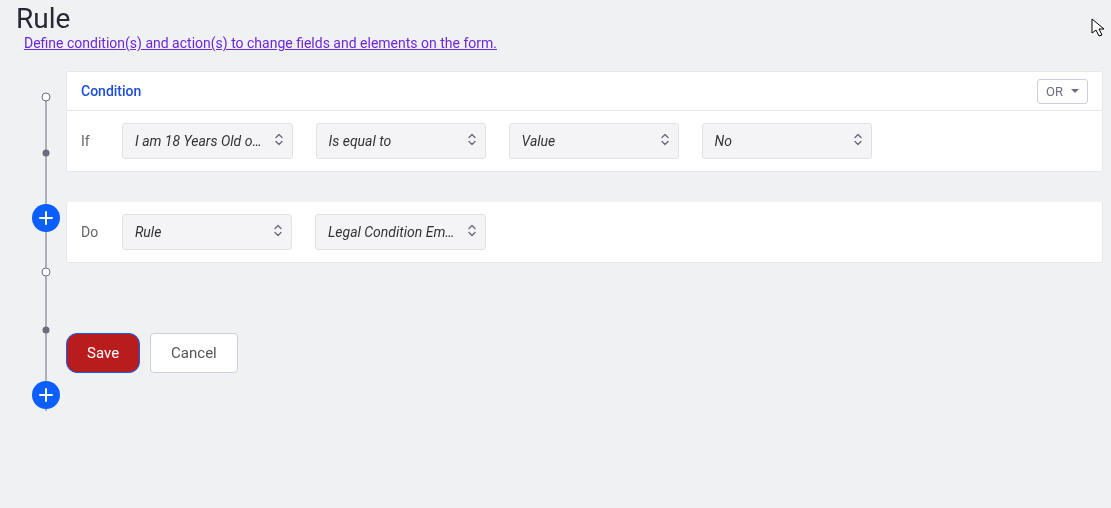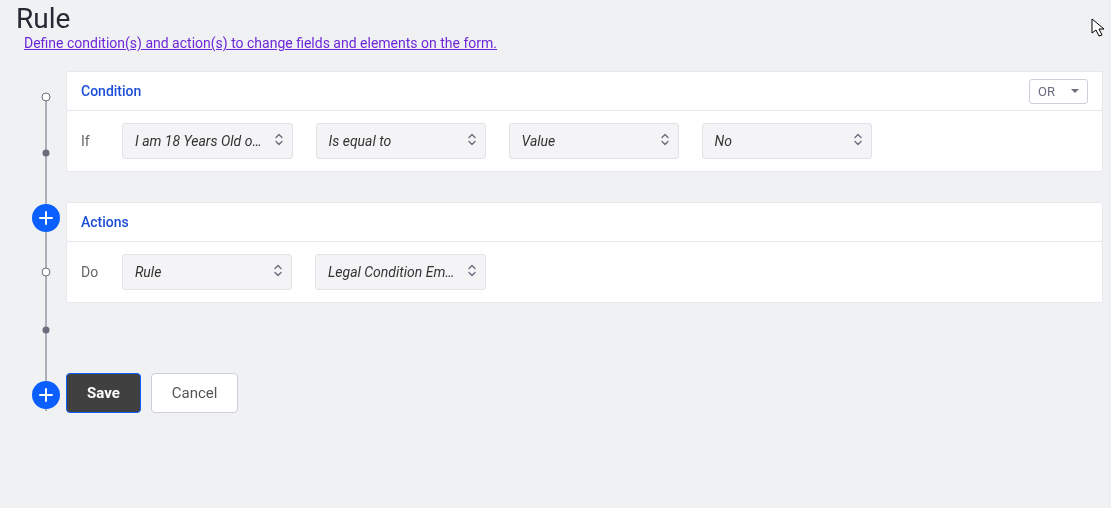--- a/index.html
+++ b/index.html
@@ -78,21 +78,21 @@
   }
   .or-btn {
     border: 1px solid #cdced9;
     background: #fff;
     color: #6b6c7e;
     font-size: 13px;
     padding: 4px 8px;
     border-radius: 3px;
     display: inline-flex;
     align-items: center;
-    gap: 16px;
+    gap: 8px;
     cursor: pointer;
   }
   .or-btn .caret {
     width: 0; height: 0;
     border-left: 4px solid transparent;
     border-right: 4px solid transparent;
     border-top: 4px solid #6b6c7e;
   }
 
   .panel-body {
@@ -152,24 +152,25 @@
     height: 40px;
     padding: 0 20px;
     border-radius: 4px;
     font-size: 15px;
     cursor: pointer;
     display: inline-flex;
     align-items: center;
     border: 1px solid transparent;
   }
   .btn-primary {
-    background: #404040;
+    background: #b91c1c;
     color: #fff;
     border-color: #0b5fff;
-    font-weight: 700;
+    font-weight: 400;
+    border-radius: 11px;
   }
   .btn-secondary {
     background: #fff;
     color: #555;
     border-color: #cdced9;
   }
 
   .cursor-pointer {
     position: absolute;
     top: 18px;
@@ -259,23 +260,20 @@
           <span class="value">No</span>
           <span class="sort-icon">
             <svg width="10" height="14" viewBox="0 0 10 14">
                 <path d="M2 5 L5 2 L8 5" stroke="#6b6c7e" stroke-width="1.4" fill="none" stroke-linecap="round" stroke-linejoin="round"></path>
                 <path d="M2 9 L5 12 L8 9" stroke="#6b6c7e" stroke-width="1.4" fill="none" stroke-linecap="round" stroke-linejoin="round"></path>
               </svg>
           </span>
         </div>
       </div>
 
-      <div class="panel-header">
-        <span class="panel-header-label">Actions</span>
-      </div>
 
       <div class="panel-body actions">
         <span class="lead-label">Do</span>
 
         <div class="select-box">
           <span class="value">Rule</span>
           <span class="sort-icon">
             <svg width="10" height="14" viewBox="0 0 10 14">
                 <path d="M2 5 L5 2 L8 5" stroke="#6b6c7e" stroke-width="1.4" fill="none" stroke-linecap="round" stroke-linejoin="round"></path>
                 <path d="M2 9 L5 12 L8 9" stroke="#6b6c7e" stroke-width="1.4" fill="none" stroke-linecap="round" stroke-linejoin="round"></path>

